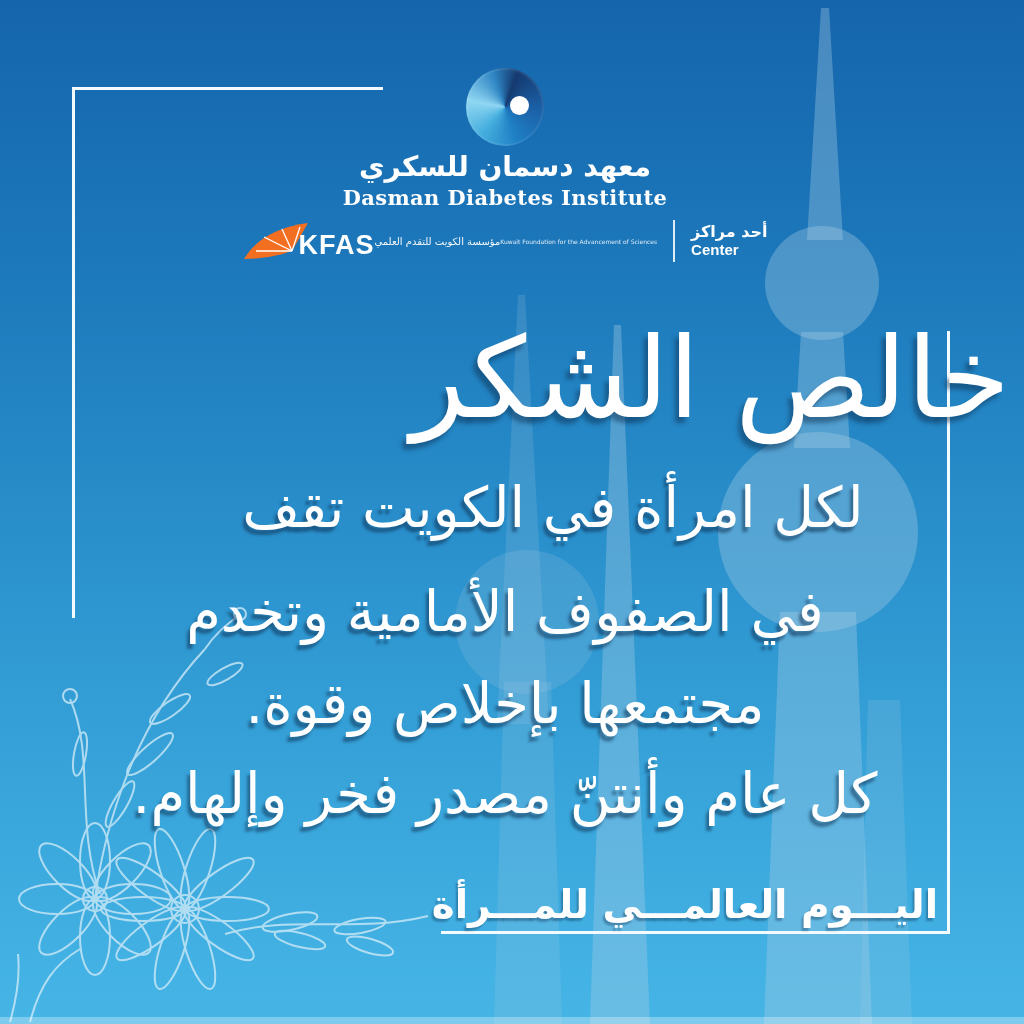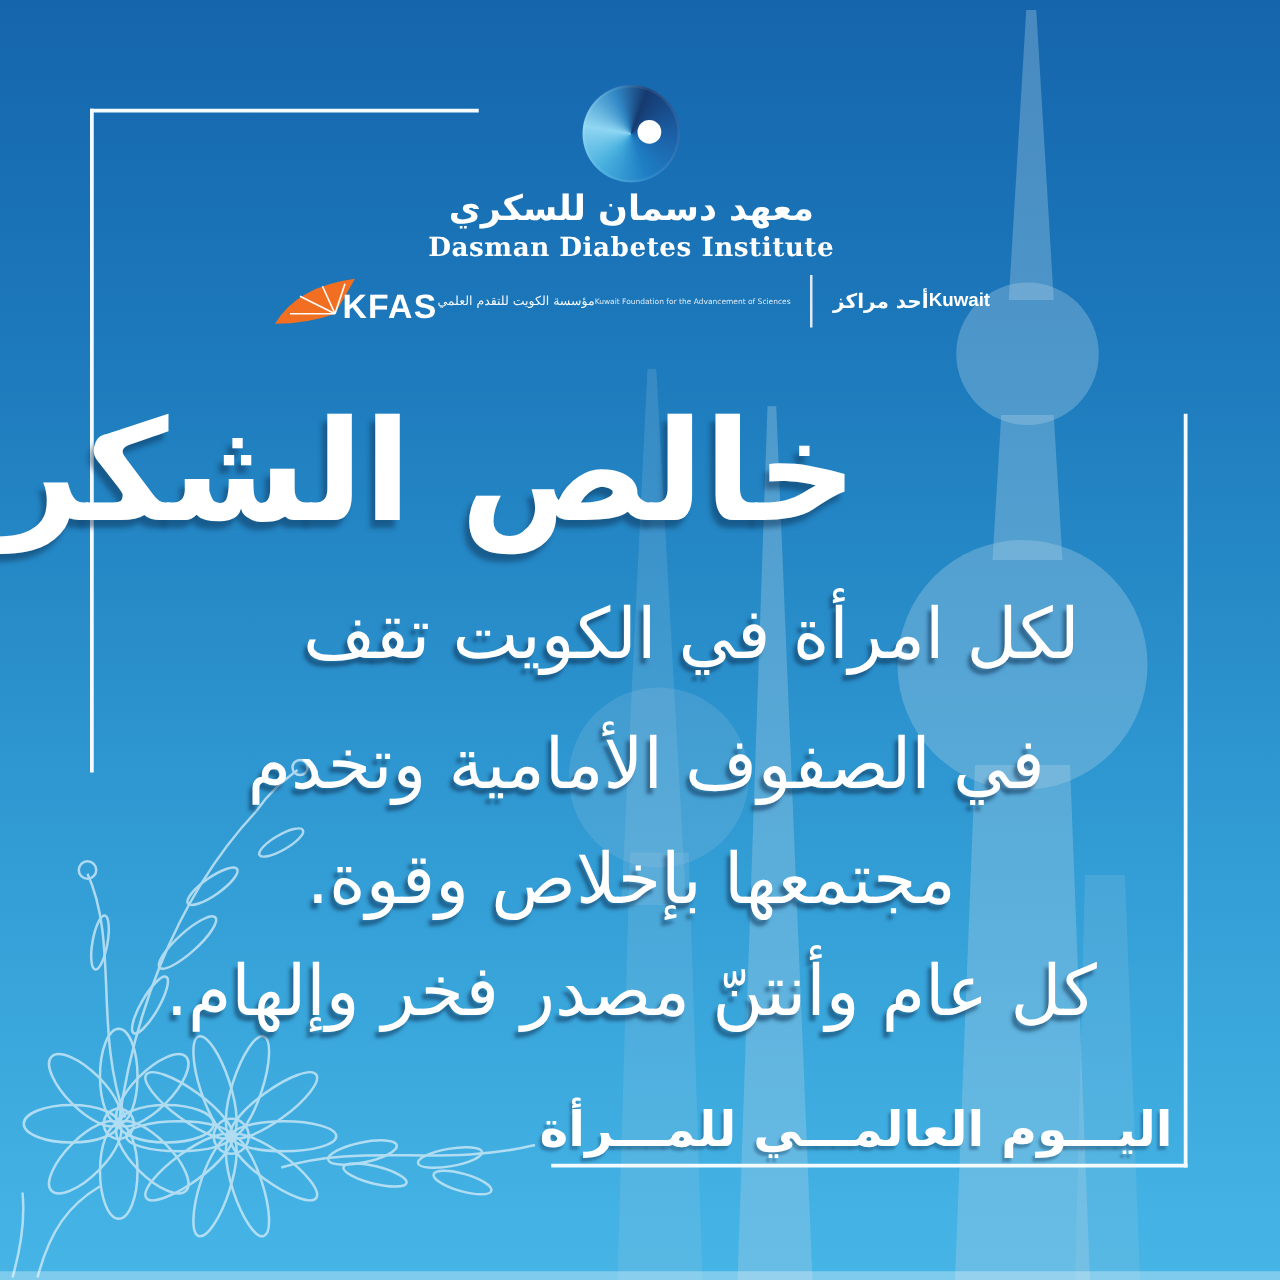--- a/index.html
+++ b/index.html
@@ -26,30 +26,30 @@
   .swirl-dot{position:absolute;left:44px;top:28px;width:19px;height:19px;border-radius:50%;background:#fff;}
   .org-ar{font-size:28px;font-weight:bold;line-height:1.1;margin-top:2px;}
   .org-en{font-family:"DejaVu Serif",serif;font-size:21px;font-weight:bold;letter-spacing:0.4px;margin-top:2px;}
   .kfas-row{display:flex;justify-content:center;align-items:center;gap:16px;margin-top:10px;}
   .kfas-block{display:flex;flex-direction:row;align-items:center;}
   .kfas-top{display:flex;align-items:flex-end;}
   .kfas-word{font-family:"Liberation Sans",sans-serif;font-size:27px;font-weight:bold;letter-spacing:1px;margin-left:-14px;}
   .kfas-tag-ar{font-size:10px;margin-top:2px;opacity:0.95;}
   .kfas-tag-en{font-size:6px;margin-top:1px;opacity:0.85;}
   .kfas-divider{width:2px;height:42px;background:rgba(255,255,255,0.85);}
-  .center-block{display:flex;flex-direction:row;align-items:flex-start;line-height:1.15;}
+  .center-block{display:flex;flex-direction:column;align-items:flex-start;line-height:1.15;}
   .center-ar{font-size:16px;font-weight:bold;}
   .center-en{font-family:"Liberation Sans",sans-serif;font-size:15px;font-weight:bold;}
   
-  .headline{left:0;top:300px;width:1010px;text-align:left;font-size:112px;line-height:1.4;
-    font-weight:bold;text-shadow:-4px 6px 4px rgba(12,42,76,0.45);}
+  .headline{left:0;top:300px;width:1010px;text-align:right;font-size:112px;line-height:1.4;
+    font-weight:normal;text-shadow:-4px 6px 4px rgba(12,42,76,0.45);}
   
   .msg{left:0;width:1010px;text-align:center;font-size:56px;line-height:1;
     text-shadow:-3px 5px 3px rgba(12,42,76,0.5);}
-  .m1{top:480px;padding-left:48px;} .m2{top:584px;padding-left:12px;} .m3{top:676px;} .m4{top:766px;text-align:center;}
+  .m1{top:480px;padding-left:48px;} .m2{top:584px;} .m3{top:676px;} .m4{top:766px;text-align:center;}
   
   .footer{right:86px;top:882px;font-size:39px;font-weight:bold;direction:rtl;
     text-shadow:-2px 3px 2px rgba(12,42,76,0.35);}
   [dir=rtl]{direction:rtl;unicode-bidi:embed;}
 </style>
 </head>
 <body>
 
 <div class="poster">
 
@@ -136,21 +136,21 @@
             </g>
           </svg>
           <span class="kfas-word">KFAS</span>
         </div>
         <div class="kfas-tag-ar" dir="rtl">مؤسسة الكويت للتقدم العلمي</div>
         <div class="kfas-tag-en">Kuwait Foundation for the Advancement of Sciences</div>
       </div>
       <div class="kfas-divider"></div>
       <div class="center-block">
         <span class="center-ar" dir="rtl">أحد مراكز</span>
-        <span class="center-en">Kuwait</span>
+        <span class="center-en">Center</span>
       </div>
     </div>
   </div>
 
   <div class="abs headline" dir="rtl">خالص الشكر</div>
 
   <div class="abs msg m1" dir="rtl">لكل امرأة في الكويت تقف</div>
   <div class="abs msg m2" dir="rtl">في الصفوف الأمامية وتخدم</div>
   <div class="abs msg m3" dir="rtl">مجتمعها بإخلاص وقوة.</div>
   <div class="abs msg m4" dir="rtl">كل عام وأنتنّ مصدر فخر وإلهام.</div>

